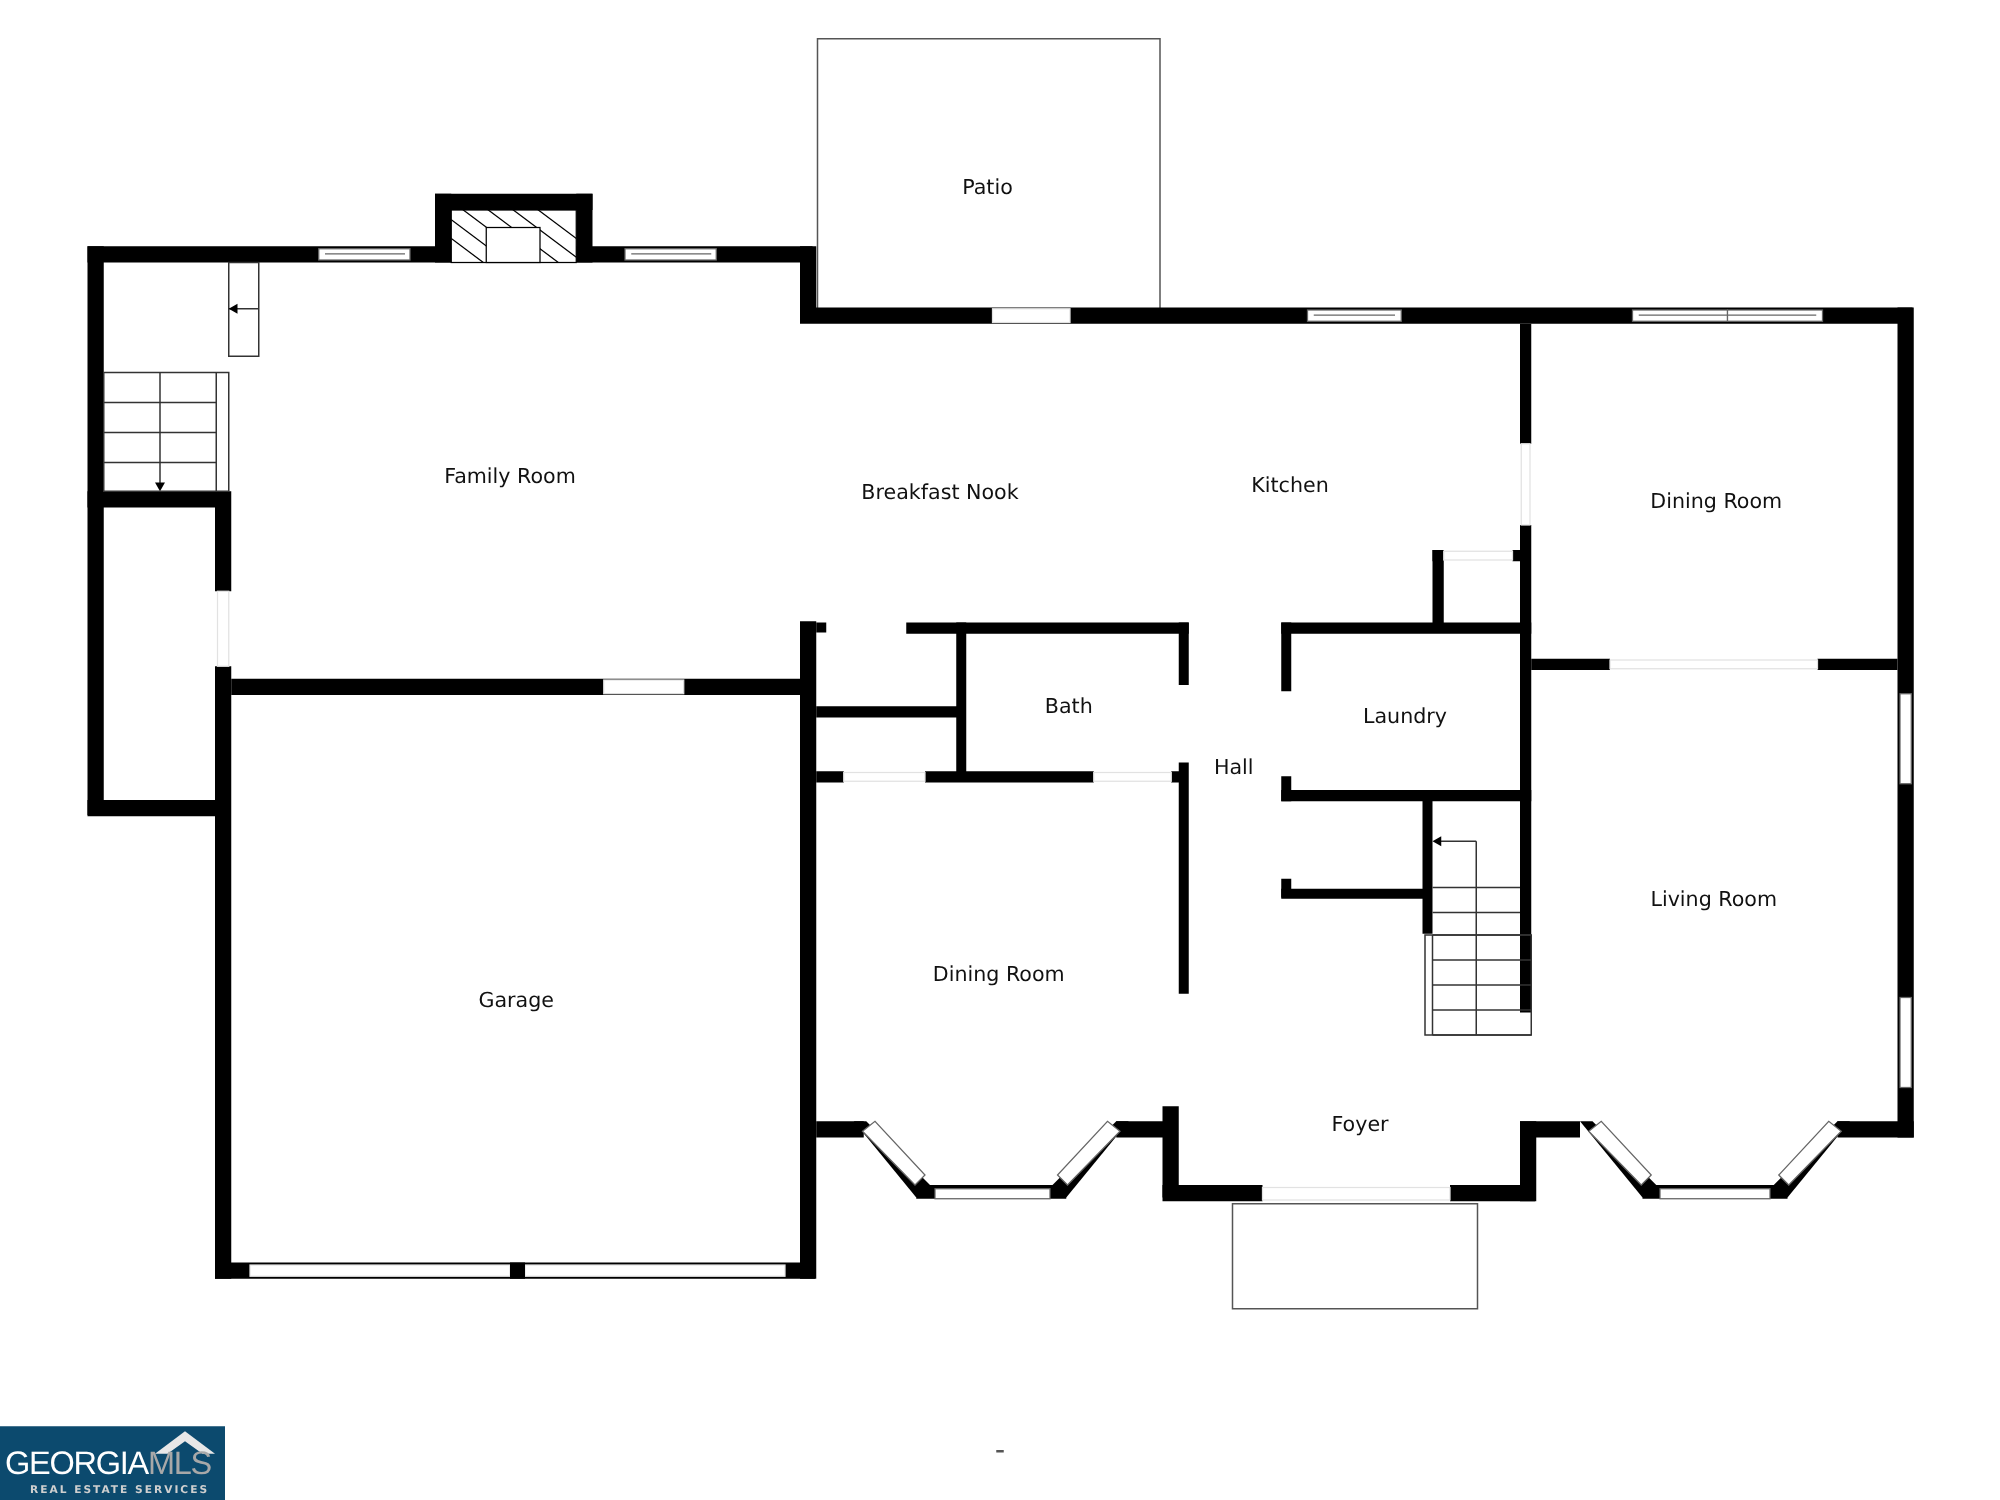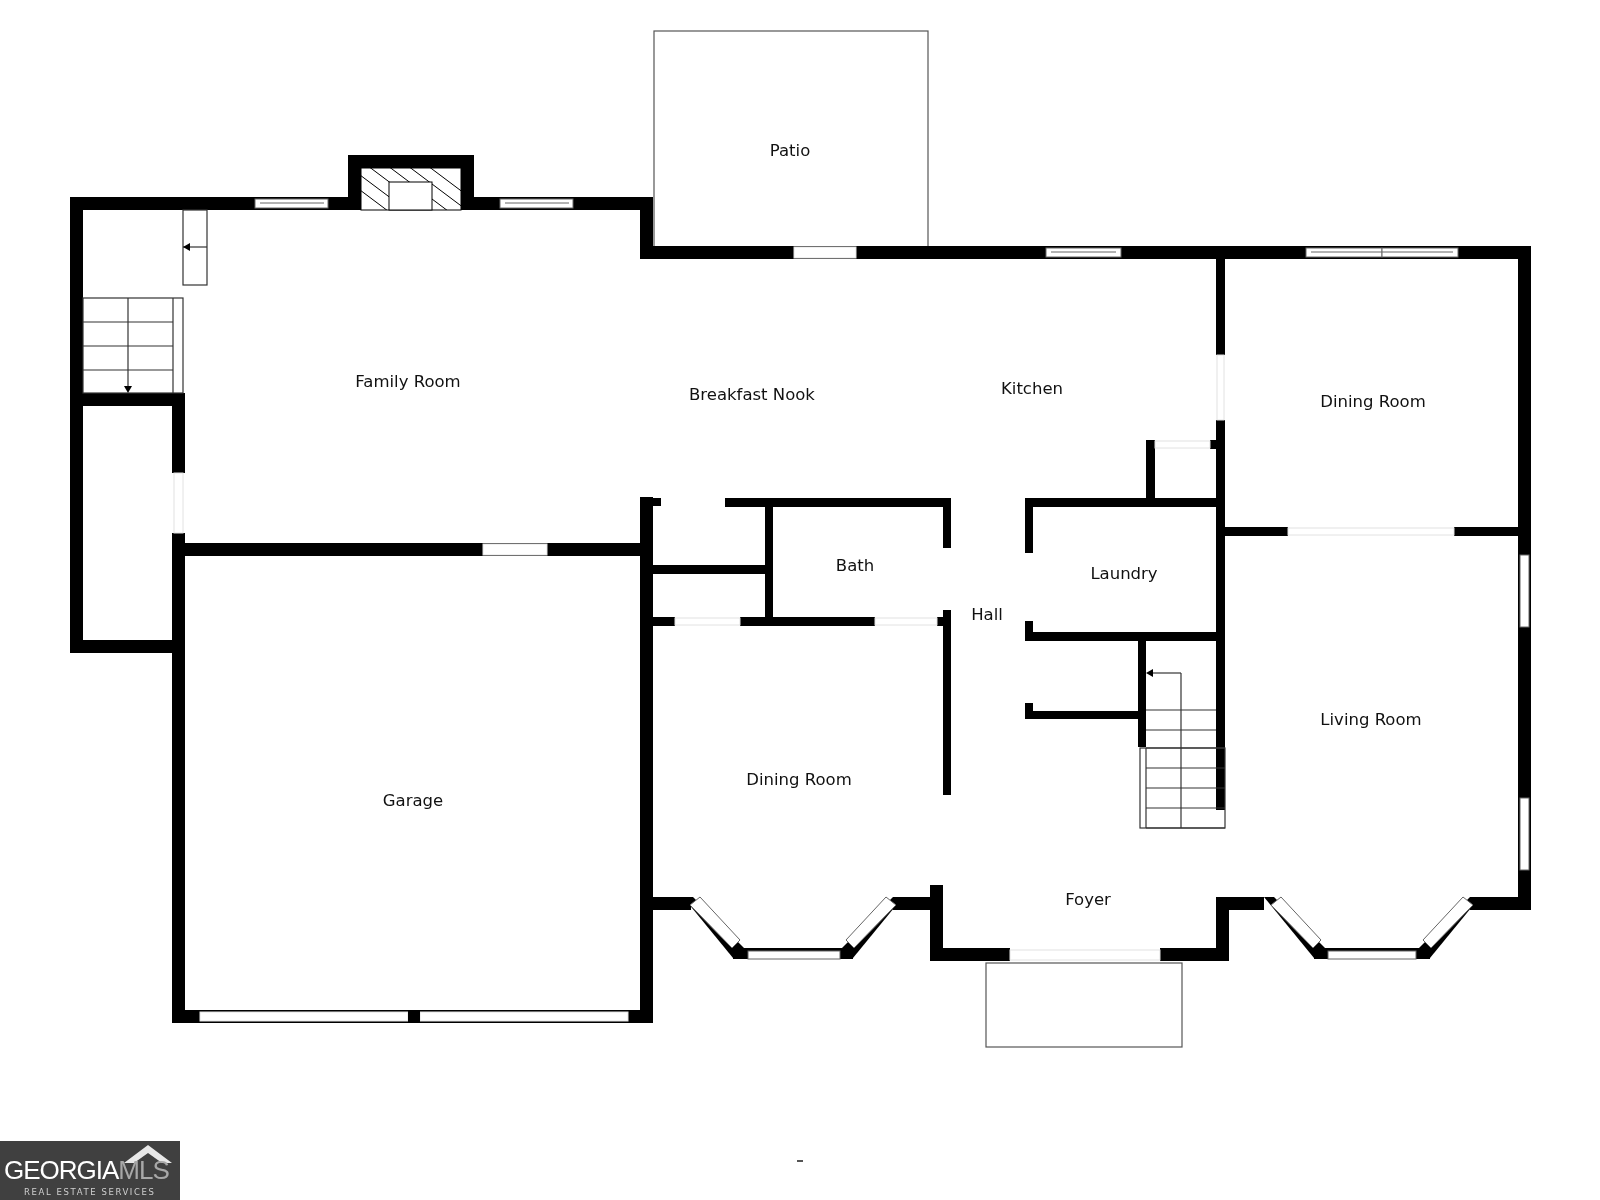--- a/index.html
+++ b/index.html
@@ -4,24 +4,24 @@
 <style>
   html, body { margin: 0; padding: 0; background: #ffffff; }
   body { width: 1600px; height: 1200px; position: relative; overflow: hidden; font-family: "DejaVu Sans", sans-serif; }
   #plan { position: absolute; left: 0; top: 0; width: 1600px; height: 1200px; }
   .wall { fill: #000; }
   .opening { fill: #fff; stroke: #e2e2e2; stroke-width: 1; }
   .win { fill: #fff; stroke: #666; stroke-width: 1; }
   .thin { fill: none; stroke: #555; stroke-width: 1.2; }
   .stair { fill: none; stroke: #333; stroke-width: 1.2; }
   .label { font-family: "DejaVu Sans", sans-serif; font-size: 16.5px; fill: #111; text-anchor: middle; dominant-baseline: middle; }
-  .logo { position: absolute; left: 0; top: 1141px; width: 180px; height: 59px; background: #404040; }
+  .logo { position: absolute; left: 0; top: 1141px; width: 180px; height: 59px; background: #0c4a6e; }
   .logo-main { position: absolute; left: 4px; top: 14px; font-family: "Liberation Sans", sans-serif; font-size: 26px; letter-spacing: -1px; color: #fff; white-space: nowrap; }
   .logo-main .mls { color: #a8a8a8; }
-  .logo-sub { position: absolute; left: 24px; top: 46px; font-family: "DejaVu Sans", sans-serif; font-size: 8.5px; letter-spacing: 1.6px; color: #cfcfcf; font-weight: normal; white-space: nowrap; }
+  .logo-sub { position: absolute; left: 24px; top: 46px; font-family: "DejaVu Sans", sans-serif; font-size: 8.5px; letter-spacing: 1.6px; color: #cfcfcf; font-weight: bold; white-space: nowrap; }
   .logo-roof { position: absolute; left: 122px; top: 2px; }
   .page-mark { position: absolute; left: 797px; top: 1160px; width: 6px; height: 2px; background: #555; }
 </style>
 </head>
 <body>
 
 <svg id="plan" viewBox="0 0 1600 1200" xmlns="http://www.w3.org/2000/svg">
 
   <rect class="thin" x="654" y="31" width="274" height="216"></rect>
 

